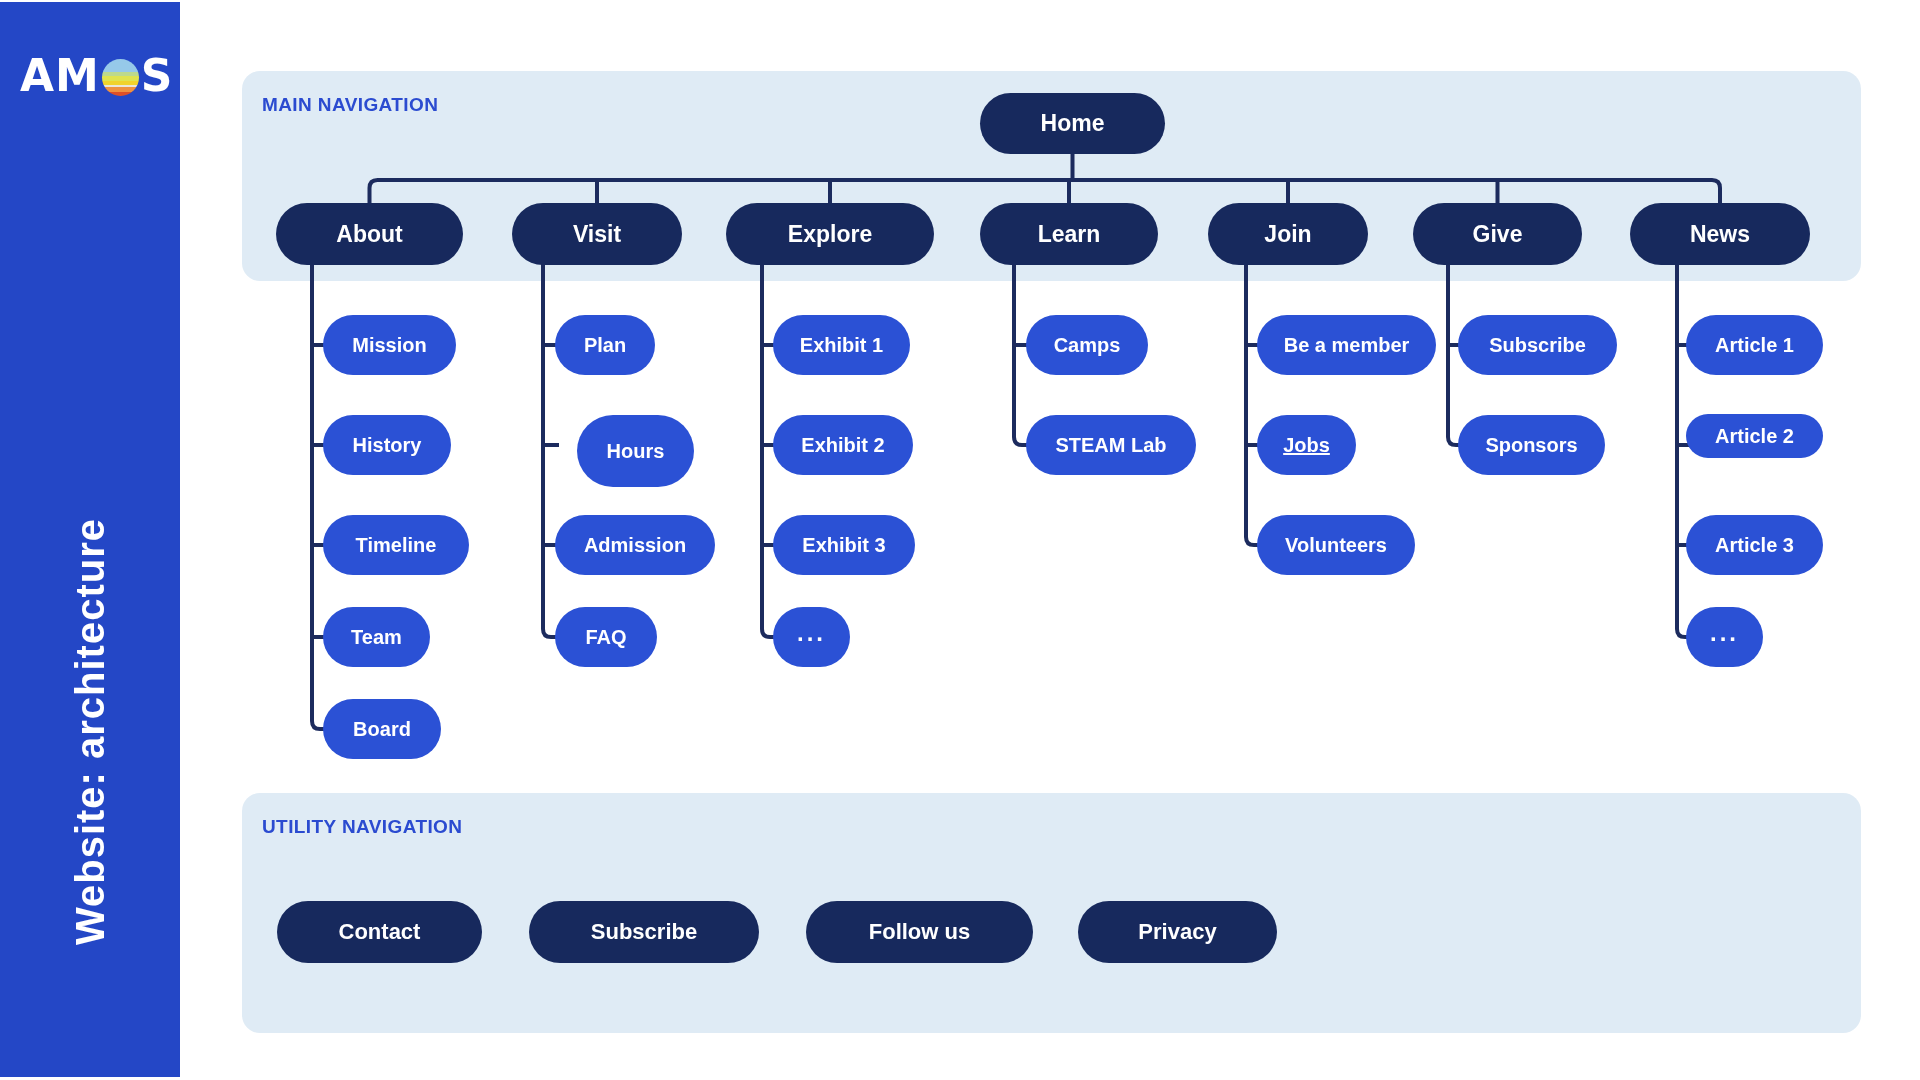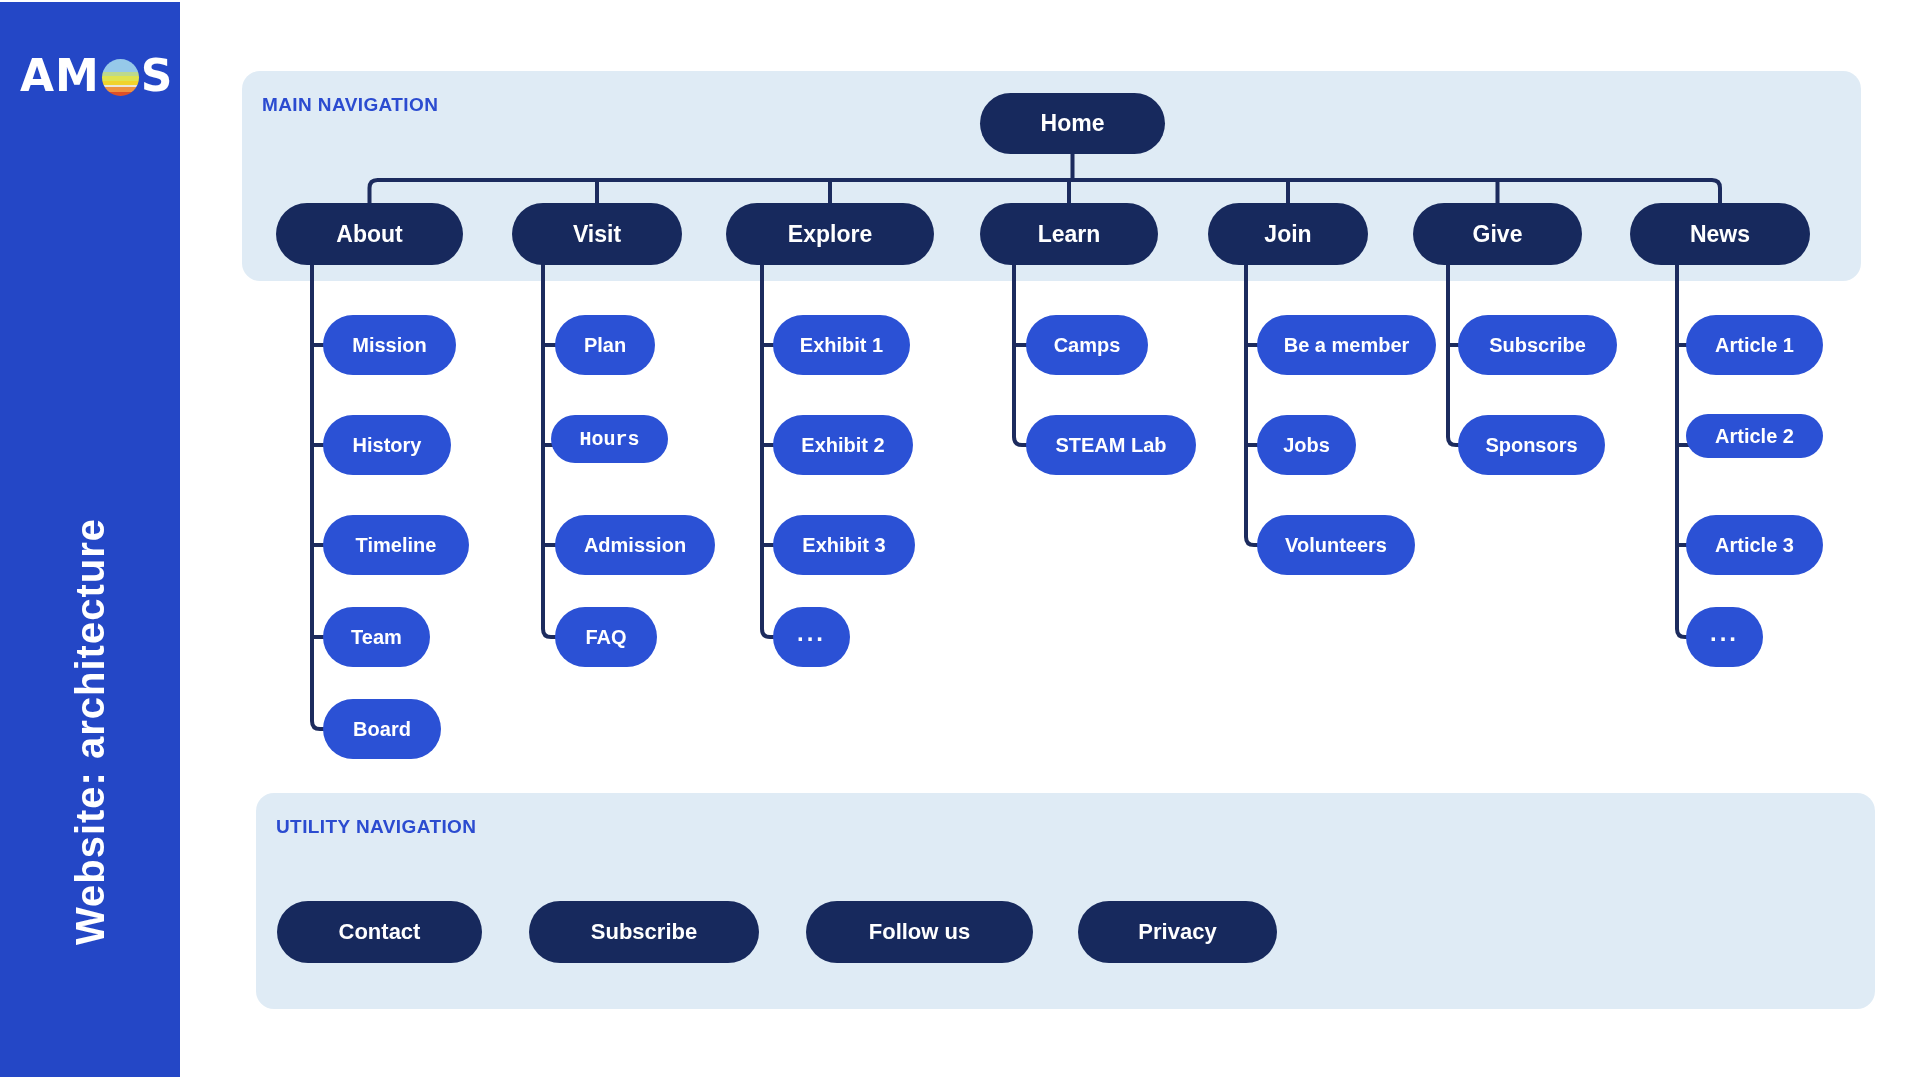--- a/index.html
+++ b/index.html
@@ -20,21 +20,21 @@
            #ee9140 76%,#ee9140 89%,
            #dd4f28 89%,#dd4f28 100%);}
   .vtitle-wrap{position:absolute;left:0;top:430px;width:180px;height:600px;
                display:flex;align-items:center;justify-content:center;}
   .vtitle{writing-mode:vertical-rl;transform:rotate(180deg);
           font-size:40px;font-weight:700;color:#fff;letter-spacing:1px;white-space:nowrap;}
 
   
   .panel{position:absolute;background:var(--panel);border-radius:18px;}
   .panel-main{left:242px;top:71px;width:1619px;height:210px;}
-  .panel-utility{left:256px;top:793px;width:1619px;height:216px;}
+  .panel-utility{left:242px;top:793px;width:1619px;height:240px;}
   .panel-heading{margin:0;padding:23px 0 0 20px;color:var(--heading);
                  font-size:19px;font-weight:700;letter-spacing:.4px;}
 
   
   #connectors{position:absolute;left:0;top:0;width:1920px;height:1080px;pointer-events:none;}
   .pill{position:absolute;display:flex;align-items:center;justify-content:center;
         color:#fff;font-weight:700;border-radius:999px;white-space:nowrap;box-sizing:border-box;}
   .pill.top{background:var(--navy);font-size:23px;}
   .pill.child{background:var(--blue);font-size:20px;}
   .pill.dots{font-size:24px;letter-spacing:3px;padding-bottom:8px;}
@@ -75,34 +75,34 @@
   <div id="tree">
       <div class="pill top" style="left: 980px; top: 93px; width: 185px; height: 61px;">Home</div>
       <div class="pill top" style="left: 276px; top: 203px; width: 187px; height: 62px;">About</div>
       <div class="pill child" style="left: 323px; top: 315px; width: 133px; height: 60px;">Mission</div>
       <div class="pill child" style="left: 323px; top: 415px; width: 128px; height: 60px;">History</div>
       <div class="pill child" style="left: 323px; top: 515px; width: 146px; height: 60px;">Timeline</div>
       <div class="pill child" style="left: 323px; top: 607px; width: 107px; height: 60px;">Team</div>
       <div class="pill child" style="left: 323px; top: 699px; width: 118px; height: 60px;">Board</div>
       <div class="pill top" style="left: 512px; top: 203px; width: 170px; height: 62px;">Visit</div>
       <div class="pill child" style="left: 555px; top: 315px; width: 100px; height: 60px;">Plan</div>
-      <div class="pill child" style="left: 551px; top: 415px; width: 117px; height: 48px; font-family: Liberation Mono, monospace;">Hours</div>
+      <div class="pill child" style="left: 577px; top: 415px; width: 117px; height: 72px;">Hours</div>
       <div class="pill child" style="left: 555px; top: 515px; width: 160px; height: 60px;">Admission</div>
       <div class="pill child" style="left: 555px; top: 607px; width: 102px; height: 60px;">FAQ</div>
       <div class="pill top" style="left: 726px; top: 203px; width: 208px; height: 62px;">Explore</div>
       <div class="pill child" style="left: 773px; top: 315px; width: 137px; height: 60px;">Exhibit 1</div>
       <div class="pill child" style="left: 773px; top: 415px; width: 140px; height: 60px;">Exhibit 2</div>
       <div class="pill child" style="left: 773px; top: 515px; width: 142px; height: 60px;">Exhibit 3</div>
       <div class="pill child dots" style="left: 773px; top: 607px; width: 77px; height: 60px;">...</div>
       <div class="pill top" style="left: 980px; top: 203px; width: 178px; height: 62px;">Learn</div>
       <div class="pill child" style="left: 1026px; top: 315px; width: 122px; height: 60px;">Camps</div>
       <div class="pill child" style="left: 1026px; top: 415px; width: 170px; height: 60px;">STEAM Lab</div>
       <div class="pill top" style="left: 1208px; top: 203px; width: 160px; height: 62px;">Join</div>
       <div class="pill child" style="left: 1257px; top: 315px; width: 179px; height: 60px; text-align: center;">Be a member</div>
-      <div class="pill child" style="left: 1257px; top: 415px; width: 99px; height: 60px;">Jobs</div>
+      <div class="pill child" style="left: 1257px; top: 415px; width: 99px; height: 60px; text-decoration: underline;">Jobs</div>
       <div class="pill child" style="left: 1257px; top: 515px; width: 158px; height: 60px;">Volunteers</div>
       <div class="pill top" style="left: 1413px; top: 203px; width: 169px; height: 62px;">Give</div>
       <div class="pill child" style="left: 1458px; top: 315px; width: 159px; height: 60px;">Subscribe</div>
       <div class="pill child" style="left: 1458px; top: 415px; width: 147px; height: 60px;">Sponsors</div>
       <div class="pill top" style="left: 1630px; top: 203px; width: 180px; height: 62px;">News</div>
       <div class="pill child" style="left: 1686px; top: 315px; width: 137px; height: 60px;">Article 1</div>
       <div class="pill child" style="left: 1686px; top: 414px; width: 137px; height: 44px;">Article 2</div>
       <div class="pill child" style="left: 1686px; top: 515px; width: 137px; height: 60px;">Article 3</div>
       <div class="pill child dots" style="left: 1686px; top: 607px; width: 77px; height: 60px;">...</div>
     </div>

